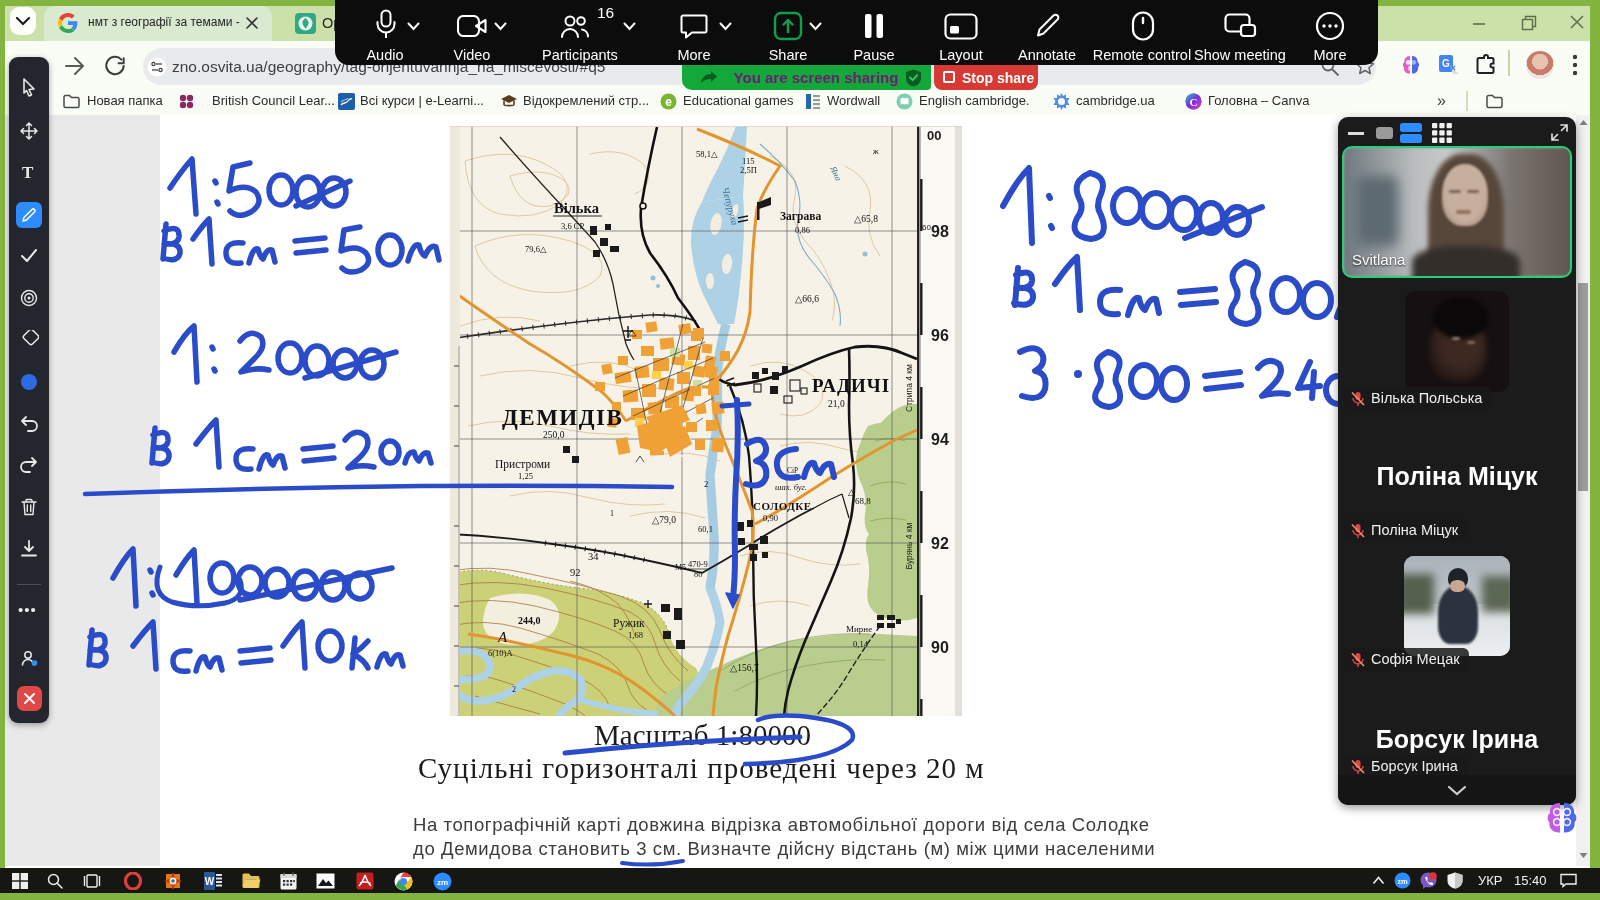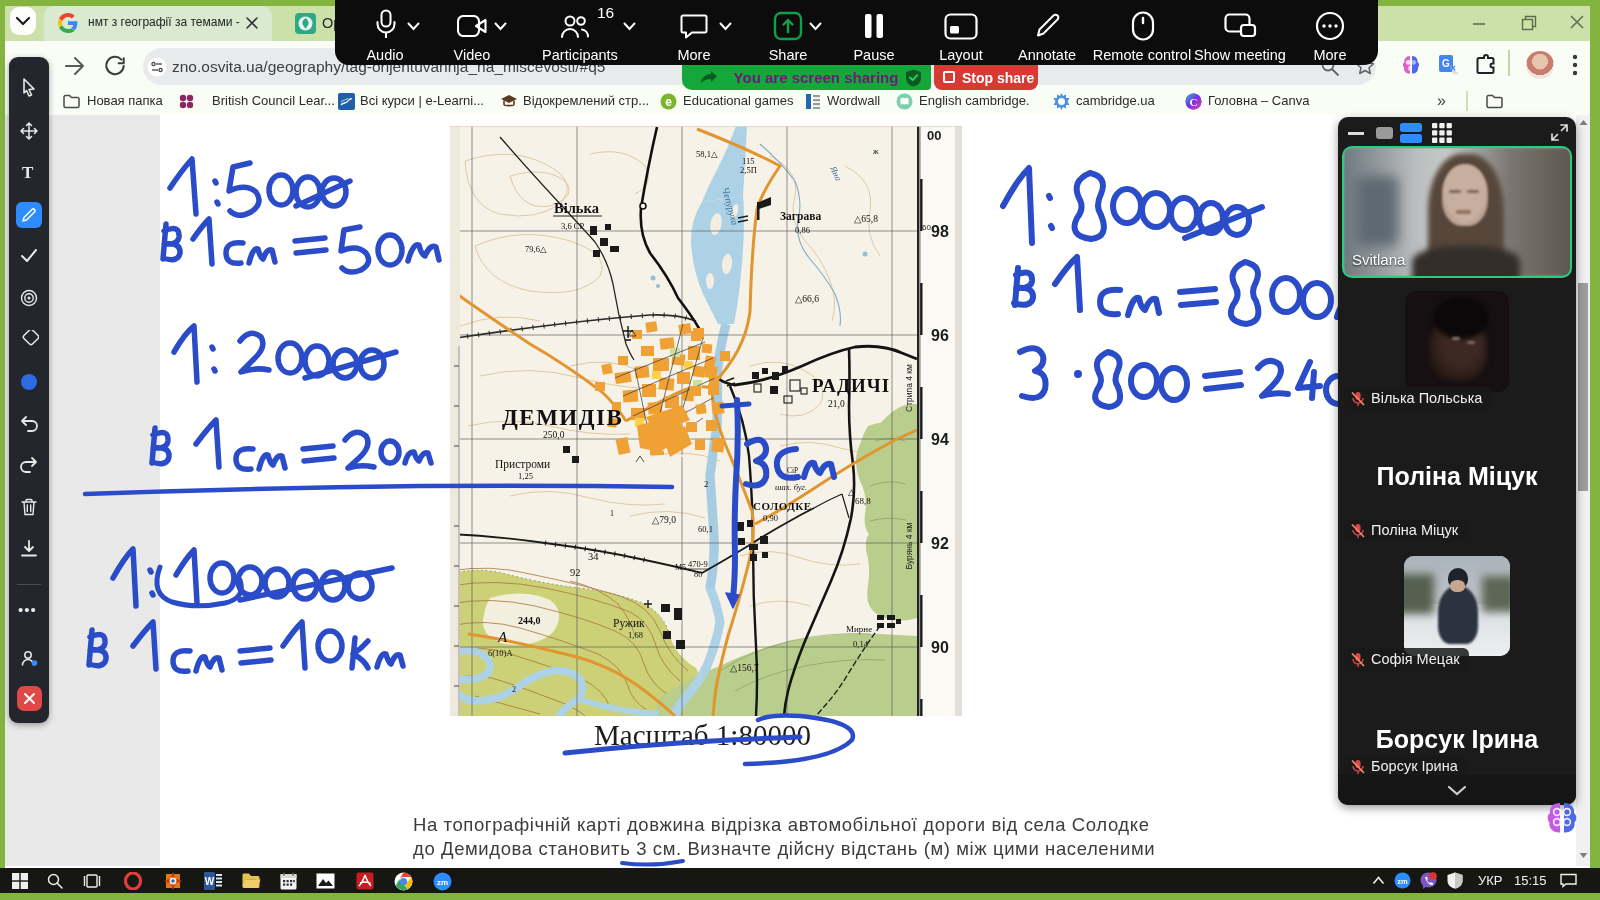--- a/index.html
+++ b/index.html
@@ -478,20 +478,21 @@
     <path d="M9 220 V590" stroke="#999" stroke-width="1"></path>
     <g stroke="#444" stroke-width="1">
           <path d="M4 240 h5 M4 280 h5 M4 320 h5 M4 360 h5 M4 400 h5 M4 440 h5 M4 480 h5 M4 520 h5 M4 560 h5"></path>
         </g>
     <path d="M0 0 H512" stroke="#d8d2c4" stroke-width="1.5"></path>
   </svg>
   </div>
 
   
   <div class="abs" style="left:0;top:719px;width:1400px;text-align:center;font-family:'Liberation Serif',serif;font-size:29px;color:#1c1c1c;"><span style="margin-left:5px;">Масштаб 1:80000</span></div>
+  <div class="abs" style="left:418px;top:752px;width:1000px;font-family:'Liberation Serif',serif;font-size:29px;letter-spacing:1px;color:#1c1c1c;">Суцільні горизонталі проведені через 20 м</div>
   <div class="abs" style="left:413px;top:814px;width:1200px;font-size:18.5px;color:#3d3d3d;letter-spacing:0.6px;">На топографічній карті довжина відрізка автомобільної дороги від села Солодке</div>
   <div class="abs" style="left:413px;top:838px;width:1200px;font-size:18.5px;color:#3d3d3d;letter-spacing:0.6px;">до Демидова становить 3 см. Визначте дійсну відстань (м) між цими населеними</div>
 
   
   <svg id="handwriting" class="abs" style="left:0;top:0;" width="1600" height="900" viewBox="0 0 1600 900">
    <g fill="none" stroke="#2b4cc8" stroke-width="5.5" stroke-linecap="round" stroke-linejoin="round">
 
     <path d="M170 188 Q182 170 192 159 L196 214"></path>
     <path d="M215 181 l1 2 M217 202 l1 2"></path>
     <path d="M250 163 L233 167 L229 191 Q246 183 256 192 Q264 203 251 212 Q238 219 230 211"></path>
@@ -947,21 +948,21 @@
     <svg class="abs" style="left:1420px;top:4px;" width="17" height="17" viewBox="0 0 17 17">
         <path d="M8.5 0.5 C13 0.5 16.5 3.5 16.5 8 C16.5 12.5 13 15.5 8.5 15.5 C7.5 15.5 6.5 15.3 5.6 15 L3 17 V13.5 C1.5 12 0.5 10 0.5 8 C0.5 3.5 4 0.5 8.5 0.5z" fill="#7d57c1"></path>
         <path d="M5.5 5 C6.5 4.5 7 5 7.5 6 C8 7 7.5 7.5 7 8 C7.5 9.5 8.5 10.5 10 11 C10.5 10.5 11 10 12 10.5 C13 11 13.5 11.5 13 12.5 C12 13.5 10 13 8.5 11.5 C7 10 6 8 5.5 6.5 C5.2 5.8 5 5.2 5.5 5z" fill="#fff"></path>
         <circle cx="13" cy="4" r="3.8" fill="#e23333"></circle>
       </svg>
     <svg class="abs" style="left:1447px;top:4px;" width="16" height="17" viewBox="0 0 16 17">
         <path d="M8 0.5 L15.5 3 L15.5 8.5 C15.5 12.8 12.5 15.8 8 16.5 C3.5 15.8 0.5 12.8 0.5 8.5 L0.5 3z" fill="#f2f2f2"></path>
         <path d="M8 0.5 L15.5 3 L15.5 8.5 C15.5 12.8 12.5 15.8 8 16.5z" fill="#c9c9c9"></path>
       </svg>
     <div class="abs" style="left:1478px;top:5px;color:#f2f2f2;font-size:13px;">УКР</div>
-    <div class="abs" style="left:1514px;top:5px;color:#f2f2f2;font-size:13px;">15:15</div>
+    <div class="abs" style="left:1514px;top:5px;color:#f2f2f2;font-size:13px;">15:40</div>
     <svg class="abs" style="left:1560px;top:5px;" width="17" height="15" viewBox="0 0 17 15">
         <path d="M1 1.5 H16 V11 H6 L3 13.5 V11 H1z" fill="none" stroke="#f2f2f2" stroke-width="1.4"></path>
       </svg>
   </div>
 
   
   <div class="abs" style="left:0;top:0;width:1600px;height:6px;background:#83b440;"></div>
   <div class="abs" style="left:0;top:0;width:5px;height:868px;background:#83b440;"></div>
   <div class="abs" style="left:1590px;top:0;width:10px;height:868px;background:#83b440;"></div>
   <div class="abs" style="left:0;top:893px;width:1600px;height:7px;background:#83b440;"></div>

